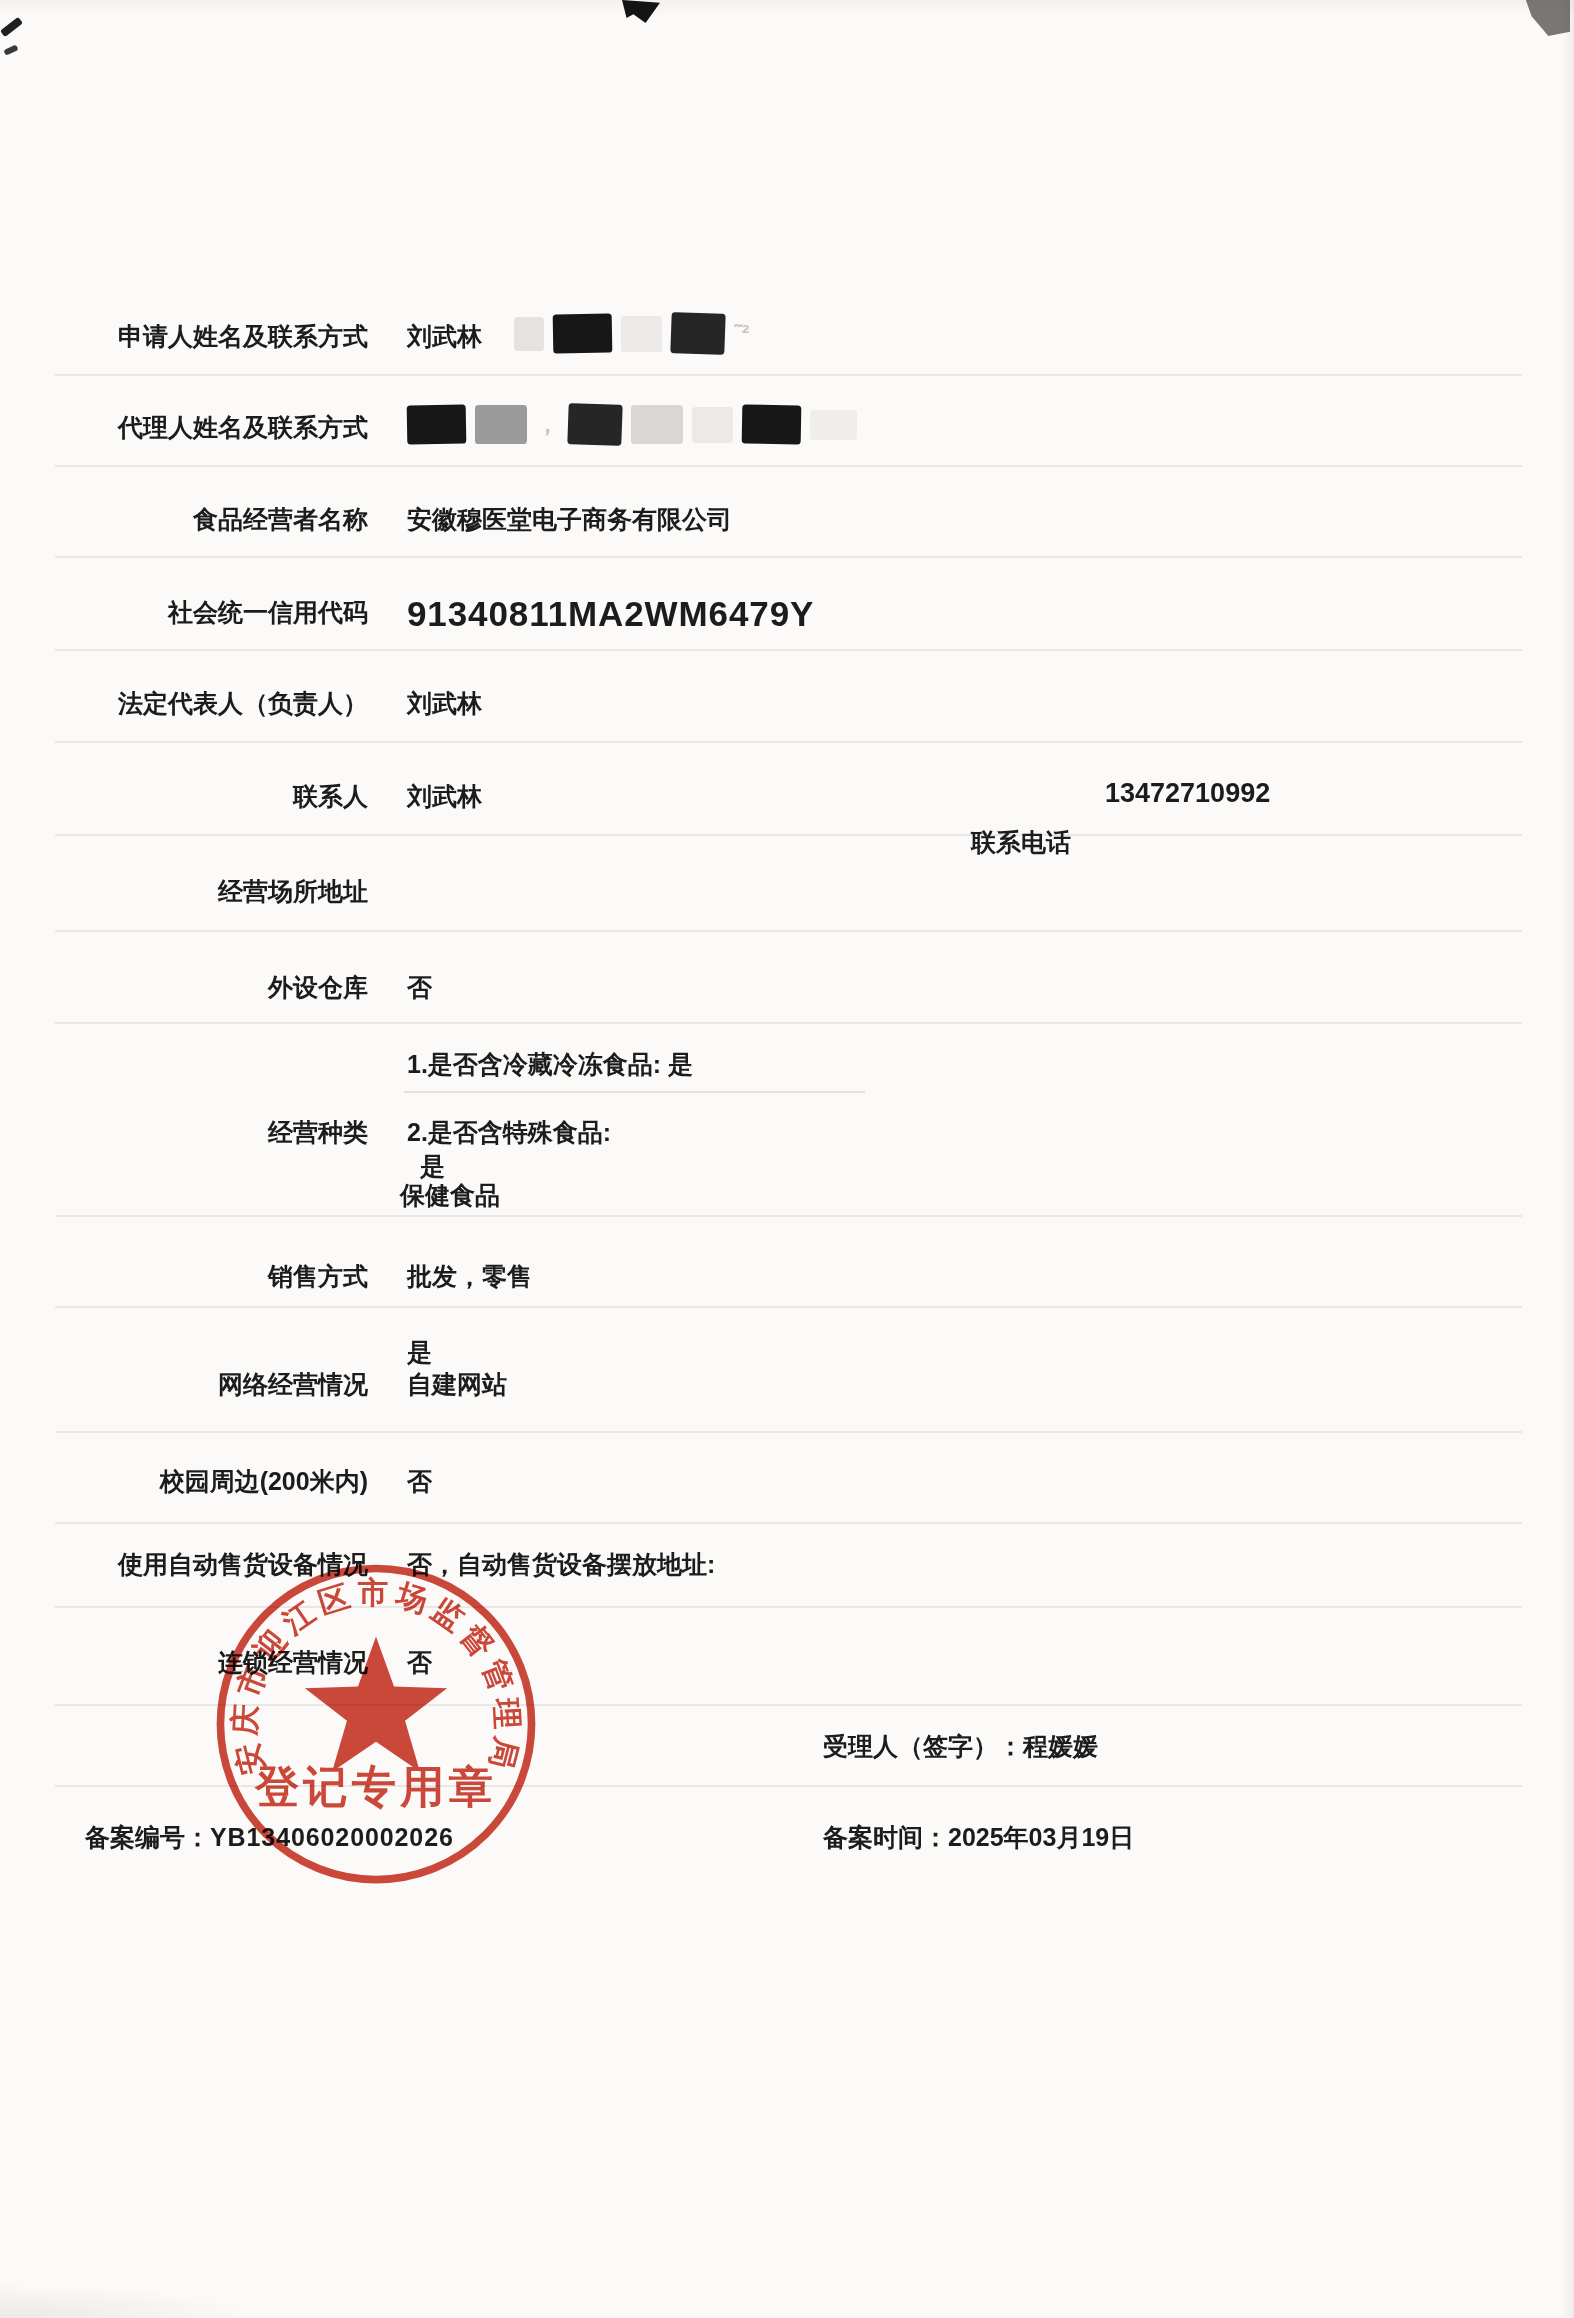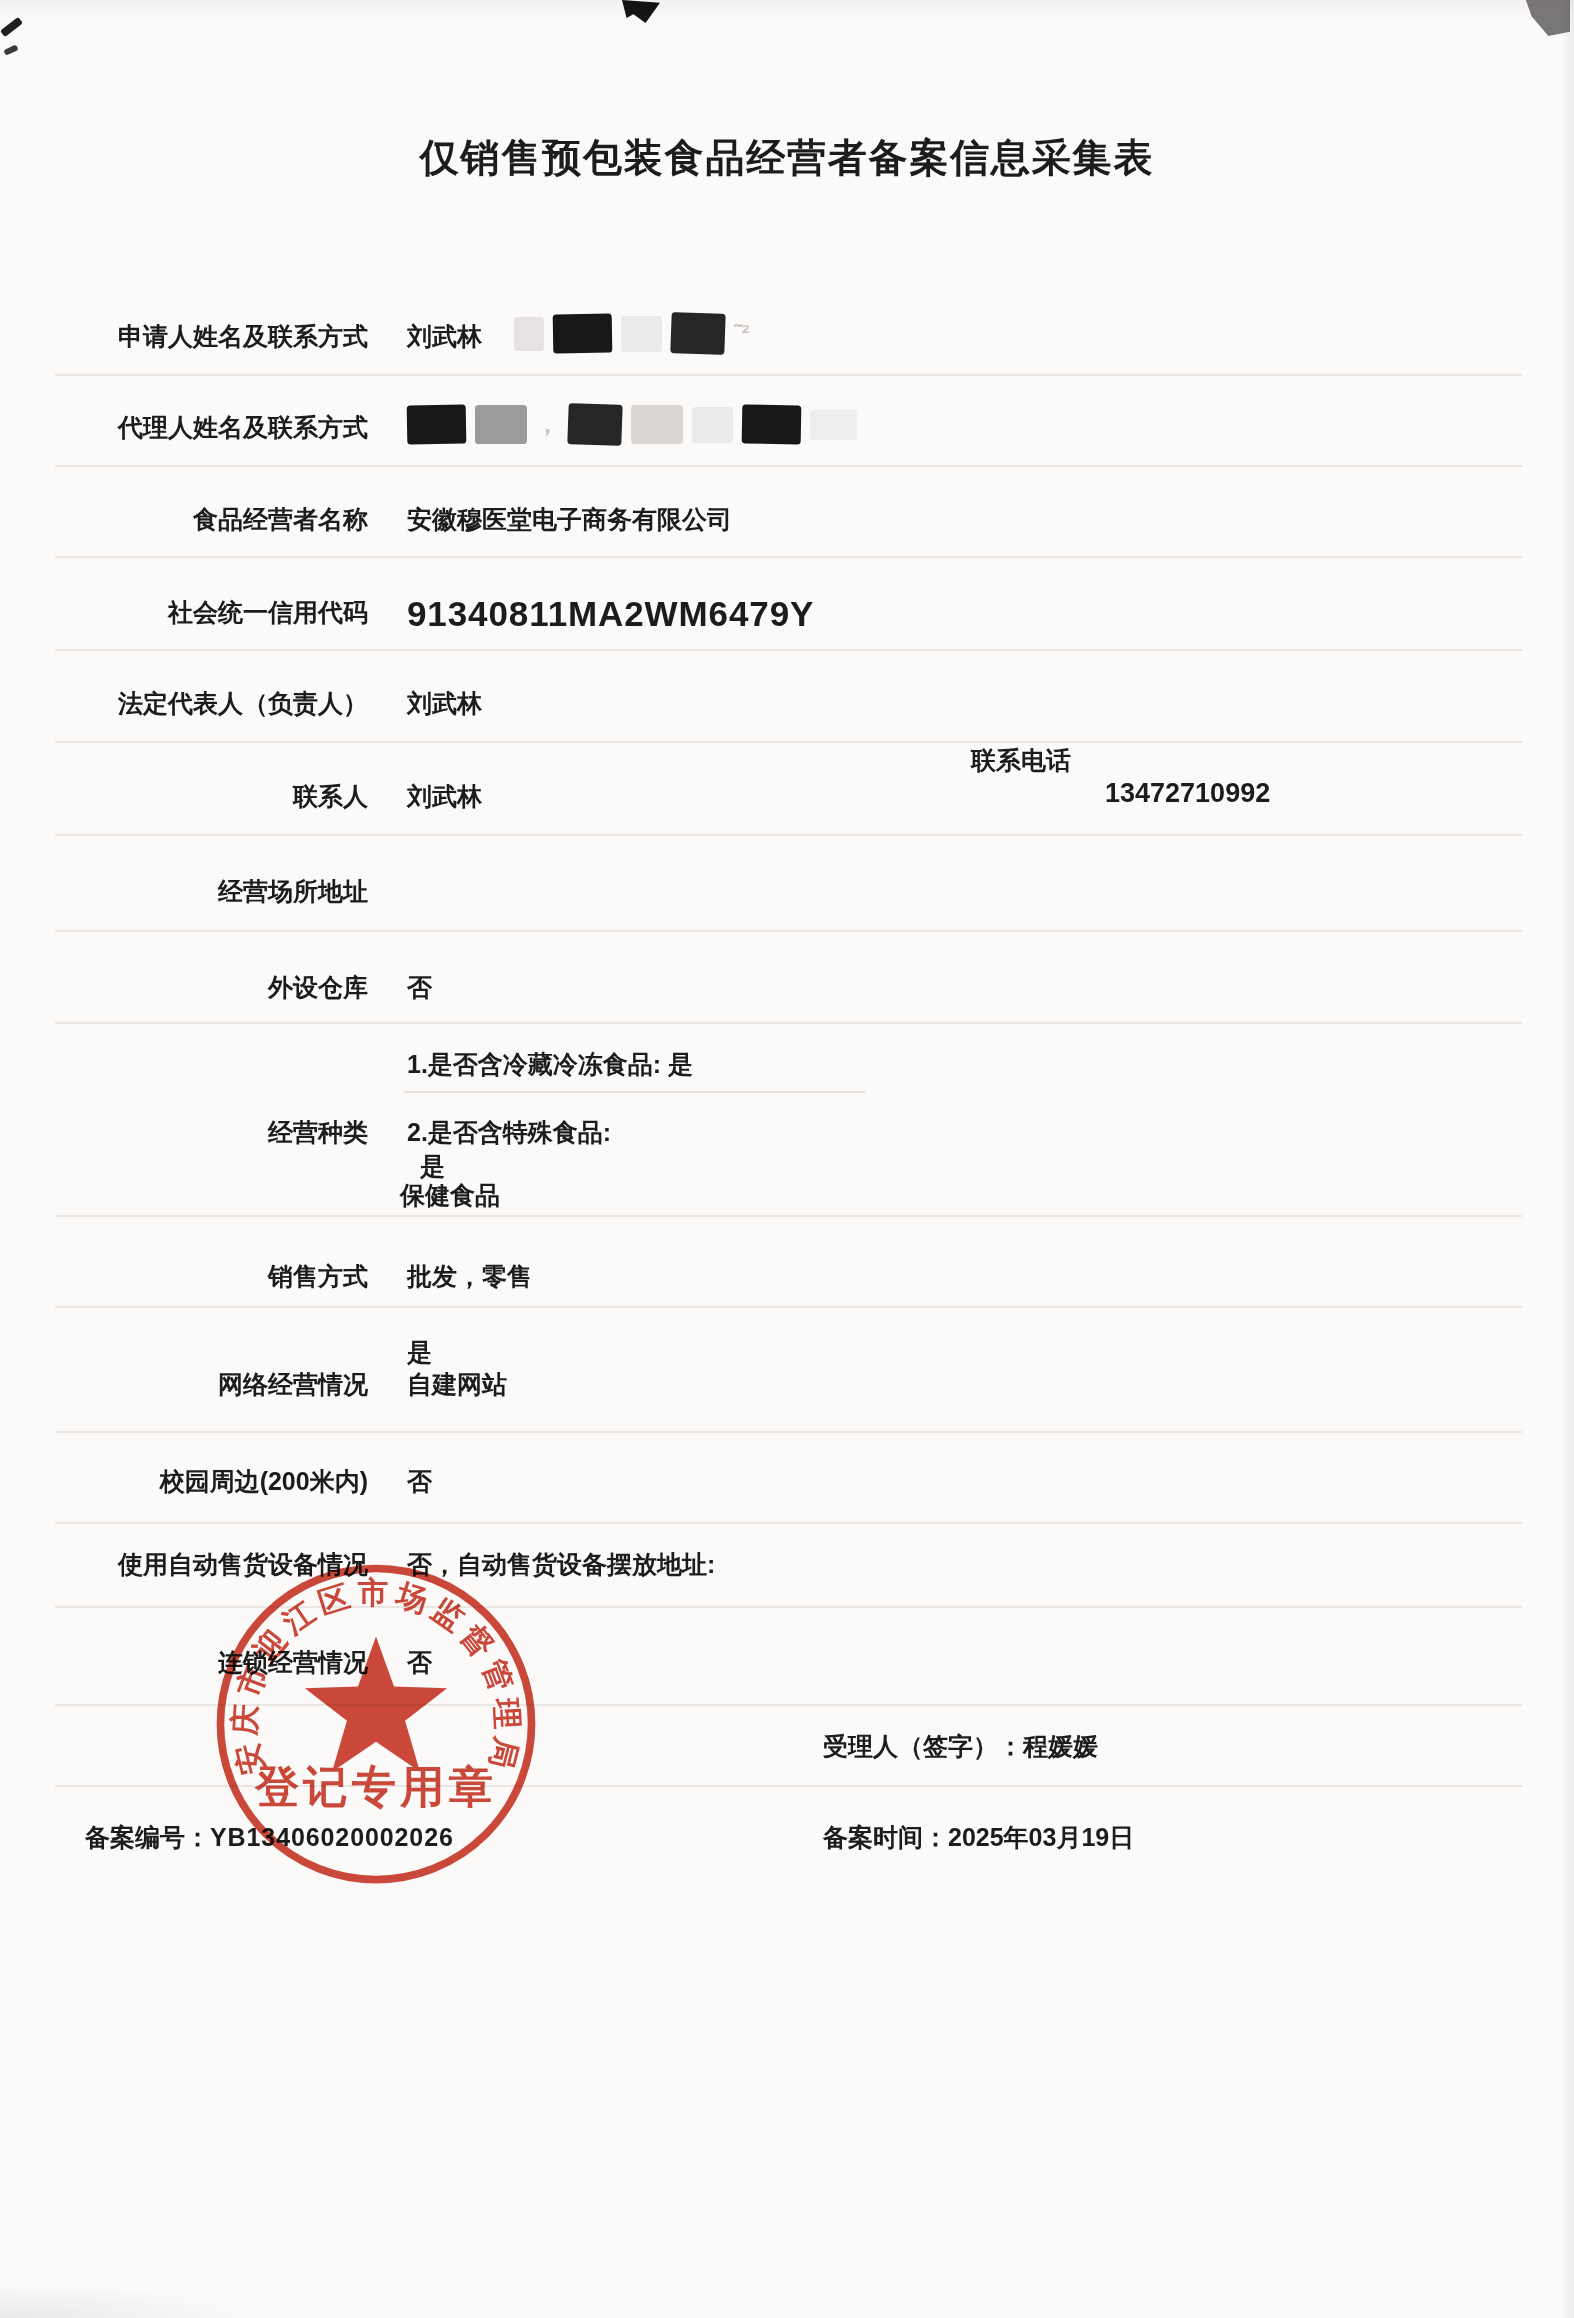--- a/index.html
+++ b/index.html
@@ -58,21 +58,20 @@
 
 <div class="page">
 
   <div class="artifact a-tl1"></div>
   <div class="artifact a-tl2"></div>
   <div class="artifact a-tc"></div>
   <div class="artifact a-tr"></div>
   <div class="artifact edge-right"></div>
   <div class="artifact edge-bottom"></div>
 
-  <div class="title">仅销售预包装食品经营者备案信息采集表</div>
 
 
   <div class="sep" style="top:374px"></div>
   <div class="sep" style="top:465px"></div>
   <div class="sep" style="top:556px"></div>
   <div class="sep" style="top:649px"></div>
   <div class="sep" style="top:741px"></div>
   <div class="sep" style="top:834px"></div>
   <div class="sep" style="top:930px"></div>
   <div class="sep" style="top:1022px"></div>
@@ -111,21 +110,21 @@
   <div class="val" style="top:503px">安徽穆医堂电子商务有限公司</div>
 
   <div class="lab" style="top:596px">社会统一信用代码</div>
   <div class="val code" style="top:594px">91340811MA2WM6479Y</div>
 
   <div class="lab" style="top:687px">法定代表人（负责人）</div>
   <div class="val" style="top:687px">刘武林</div>
 
   <div class="lab" style="top:780px">联系人</div>
   <div class="val" style="top:780px">刘武林</div>
-  <div class="pair-label" style="left:971px;top:744px">联系电话</div>
+  <div class="pair-label" style="left:971px;top:826px">联系电话</div>
   <div class="pair-label" style="left:1105px;top:778px;font-size:27px">13472710992</div>
 
   <div class="lab" style="top:875px">经营场所地址</div>
 
   <div class="lab" style="top:971px">外设仓库</div>
   <div class="val" style="top:971px">否</div>
 
   <div class="lab" style="top:1116px">经营种类</div>
   <div class="val" style="top:1048px">1.是否含冷藏冷冻食品: 是</div>
   <div class="val" style="top:1116px">2.是否含特殊食品:</div>

